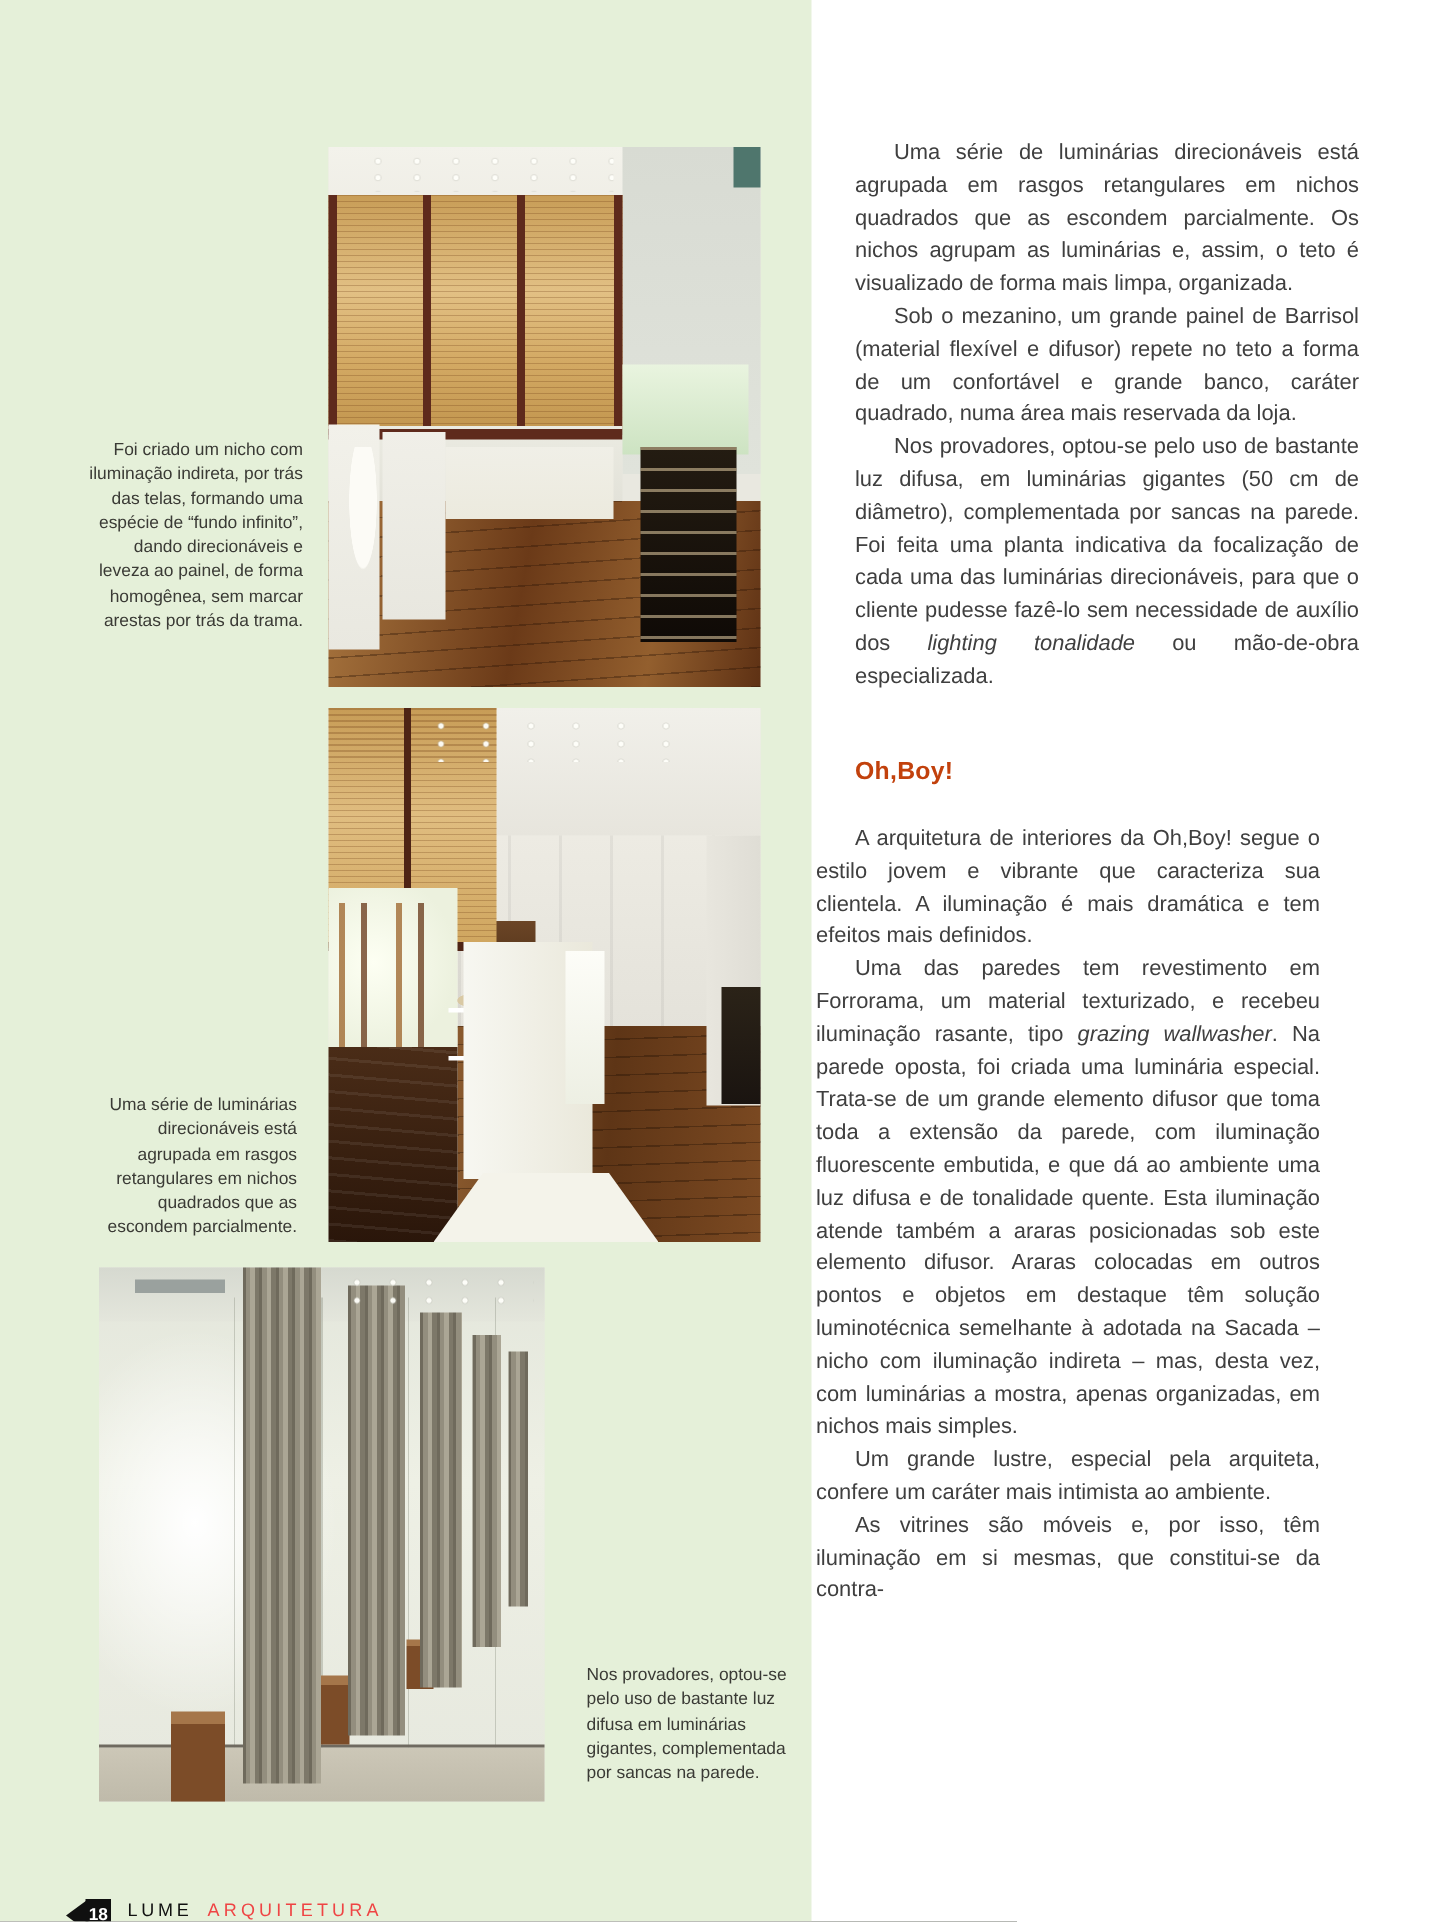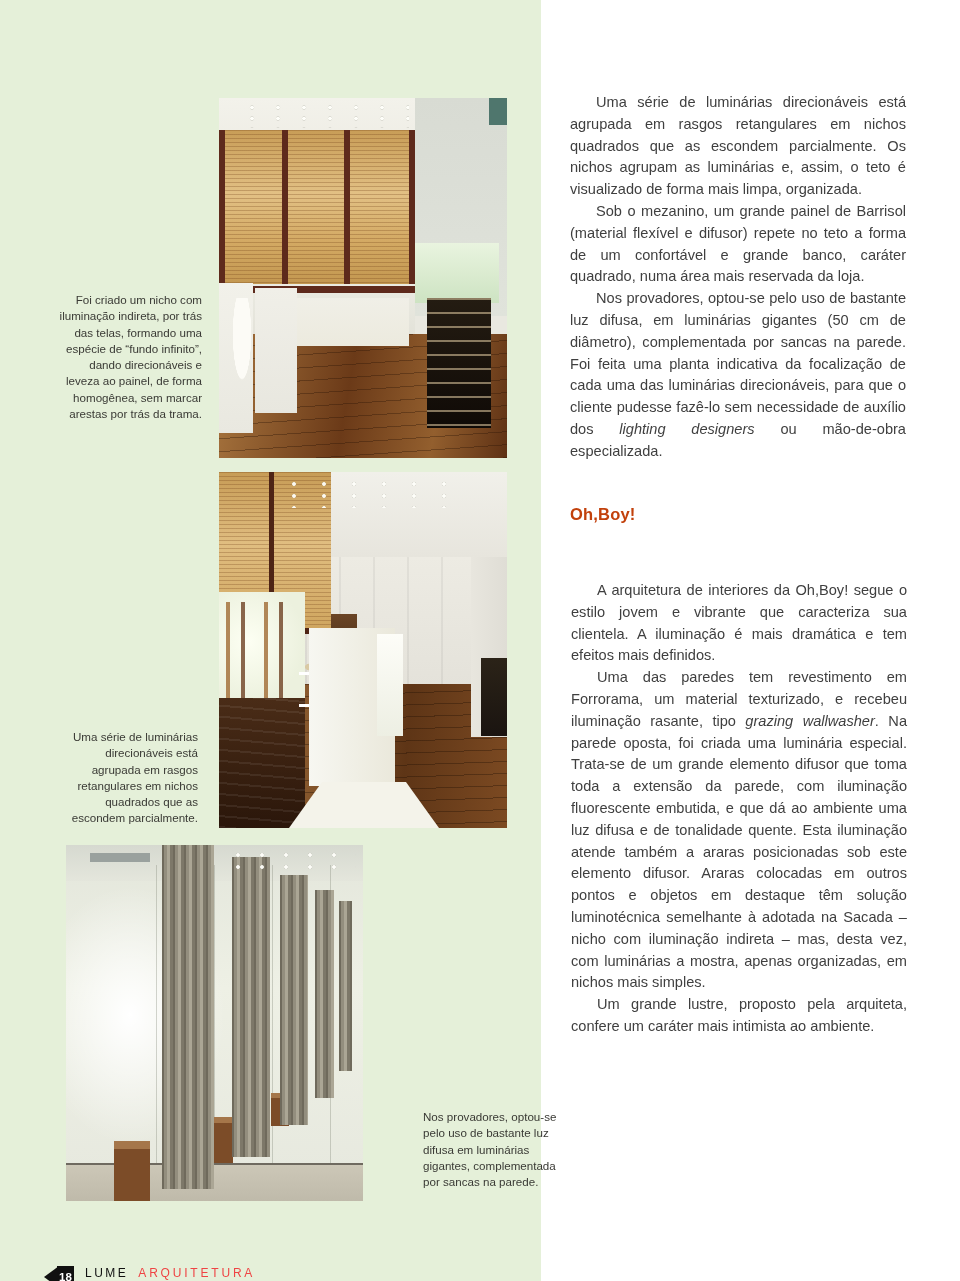--- a/index.html
+++ b/index.html
@@ -8,29 +8,29 @@
     background:#ffffff;overflow:hidden;
     font-family:"Liberation Sans", sans-serif;color:#3f3f3f;
   }
   .green-bg{position:absolute;left:0;top:0;width:541px;height:1281px;background:#e5f0d9;}
 
   
   .article-block{position:absolute;width:336px;font-size:14.6px;line-height:21.8px;
     text-align:justify;color:#3f3f3f;hyphens:auto;}
   .article-block p{margin:0;text-indent:26px;}
   .article-sec1{left:570px;top:92px;}
-  .article-sec2{left:571px;top:549px;margin-top:31px;}
+  .article-sec2{left:544px;top:549px;}
   .article-heading{position:absolute;left:570px;top:505px;font-size:16.5px;
     font-weight:bold;color:#c2410c;letter-spacing:.2px;}
 
   
   .caption{position:absolute;font-size:11.6px;line-height:16.3px;color:#3a3a35;}
   .caption1{left:56px;top:292px;width:146px;text-align:right;}
   .caption2{left:56px;top:729px;width:142px;text-align:right;}
-  .caption3{left:391px;top:1109px;width:134px;text-align:left;margin-left:32px;}
+  .caption3{left:391px;top:1109px;width:134px;text-align:left;}
 
   
   .photo{position:absolute;overflow:hidden;}
   .photo1{left:219px;top:98px;width:288px;height:360px;
     background-color:#e9e8e0;
     background-repeat:no-repeat;
     background-image:
       
       repeating-linear-gradient(180deg, rgba(228,206,164,.55) 0 2px, rgba(0,0,0,0) 2px 14px),
       
@@ -220,27 +220,28 @@
     <div class="dots p3-dots"></div>
   </div>
 
   <div class="caption caption1">Foi criado um nicho com iluminação indireta, por trás das telas, formando uma espécie de “fundo infinito”, dando direcionáveis e leveza ao painel, de forma homogênea, sem marcar arestas por trás da trama.</div>
   <div class="caption caption2">Uma série de luminárias direcionáveis está agrupada em rasgos retangulares em nichos quadrados que as escondem parcialmente.</div>
   <div class="caption caption3">Nos provadores, optou-se pelo uso de bastante luz difusa em luminárias gigantes, complementada por sancas na parede.</div>
 
   <div class="article-block article-sec1">
       <p>Uma série de luminárias direcionáveis está agrupada em rasgos retangulares em nichos quadrados que as escondem parcialmente. Os nichos agrupam as luminárias e, assim, o teto é visualizado de forma mais limpa, organizada.</p>
       <p>Sob o mezanino, um grande painel de Barrisol (material flexível e difusor) repete no teto a forma de um confortável e grande banco, caráter quadrado, numa área mais reservada da loja.</p>
-      <p>Nos provadores, optou-se pelo uso de bastante luz difusa, em luminárias gigantes (50 cm de diâmetro), complementada por sancas na parede. Foi feita uma planta indicativa da focalização de cada uma das luminárias direcionáveis, para que o cliente pudesse fazê-lo sem necessidade de auxílio dos <i>lighting designers</i> ou mão-de-obra especializada.</p>
+      <p>Nos provadores, optou-se pelo uso de bastante luz difusa, em luminárias gigantes (50 cm de diâmetro), complementada por sancas na parede. Foi feita uma planta indicativa da focalização de cada uma das luminárias direcionáveis, para que o cliente pudesse fazê-lo sem necessidade de auxílio dos <i>lighting tonalidade</i> ou mão-de-obra especializada.</p>
     </div>
   <div class="article-heading">Oh,Boy!</div>
   <div class="article-block article-sec2">
       <p>A arquitetura de interiores da Oh,Boy! segue o estilo jovem e vibrante que caracteriza sua clientela. A iluminação é mais dramática e tem efeitos mais definidos.</p>
       <p>Uma das paredes tem revestimento em Forrorama, um material texturizado, e recebeu iluminação rasante, tipo <i>grazing wallwasher</i>. Na parede oposta, foi criada uma luminária especial. Trata-se de um grande elemento difusor que toma toda a extensão da parede, com iluminação fluorescente embutida, e que dá ao ambiente uma luz difusa e de tonalidade quente. Esta iluminação atende também a araras posicionadas sob este elemento difusor. Araras colocadas em outros pontos e objetos em destaque têm solução luminotécnica semelhante à adotada na Sacada – nicho com iluminação indireta – mas, desta vez, com luminárias a mostra, apenas organizadas, em nichos mais simples.</p>
-      <p>Um grande lustre, proposto pela arquiteta, confere um caráter mais intimista ao ambiente.</p>
+      <p>Um grande lustre, especial pela arquiteta, confere um caráter mais intimista ao ambiente.</p>
+      <p>As vitrines são móveis e, por isso, têm iluminação em si mesmas, que constitui-se da contra-</p>
     </div>
 
   <div class="footer">
     <span class="page-arrow"></span>
     <span class="page-num-box">18</span>
     <span class="brand">LUME</span>
     <span class="brand-suffix">ARQUITETURA</span>
   </div>
 
 </div>

